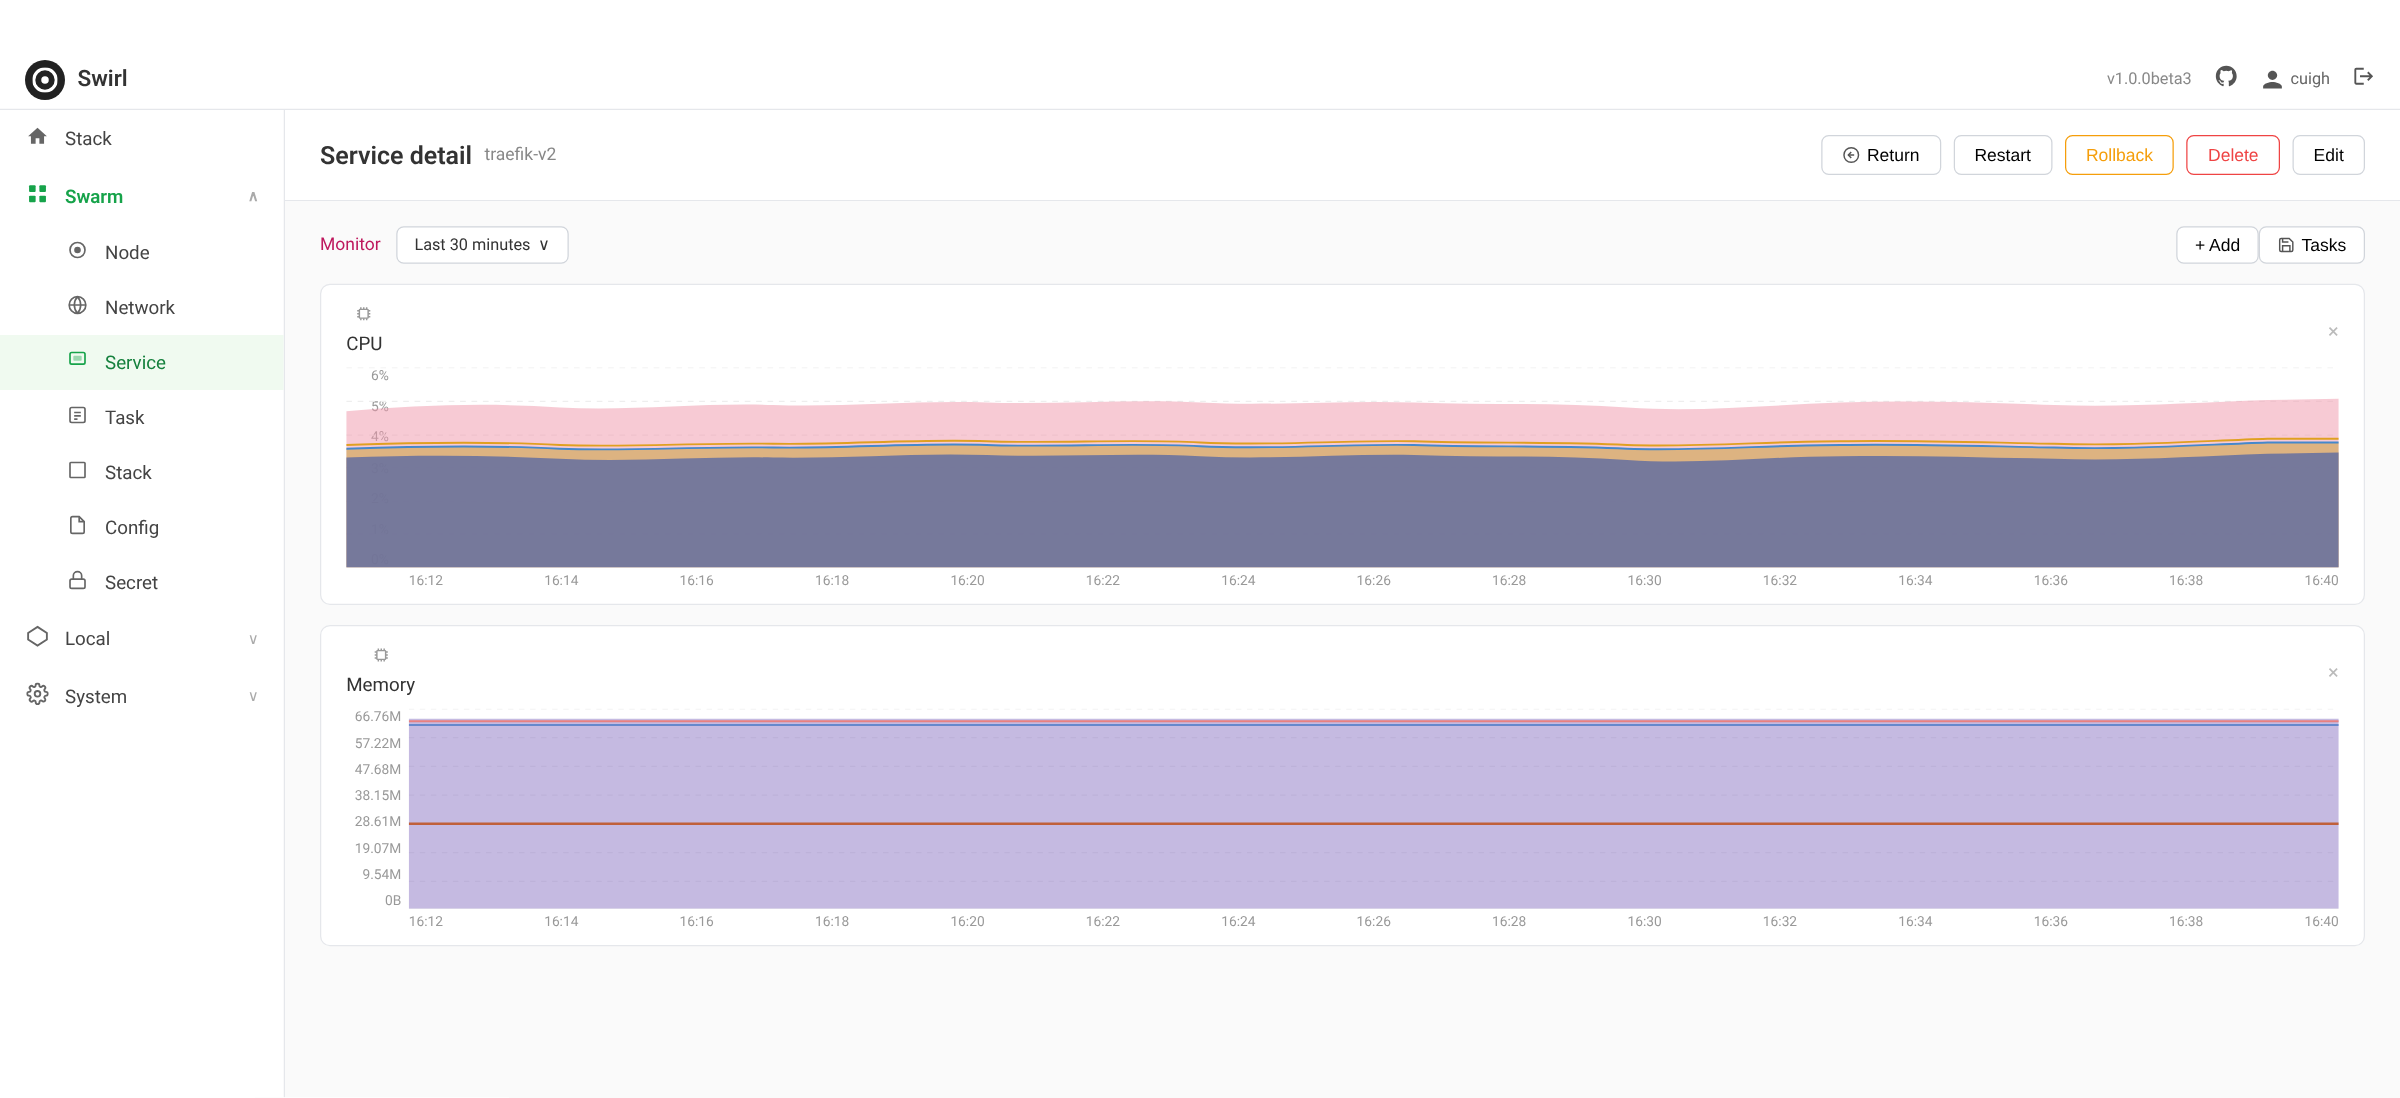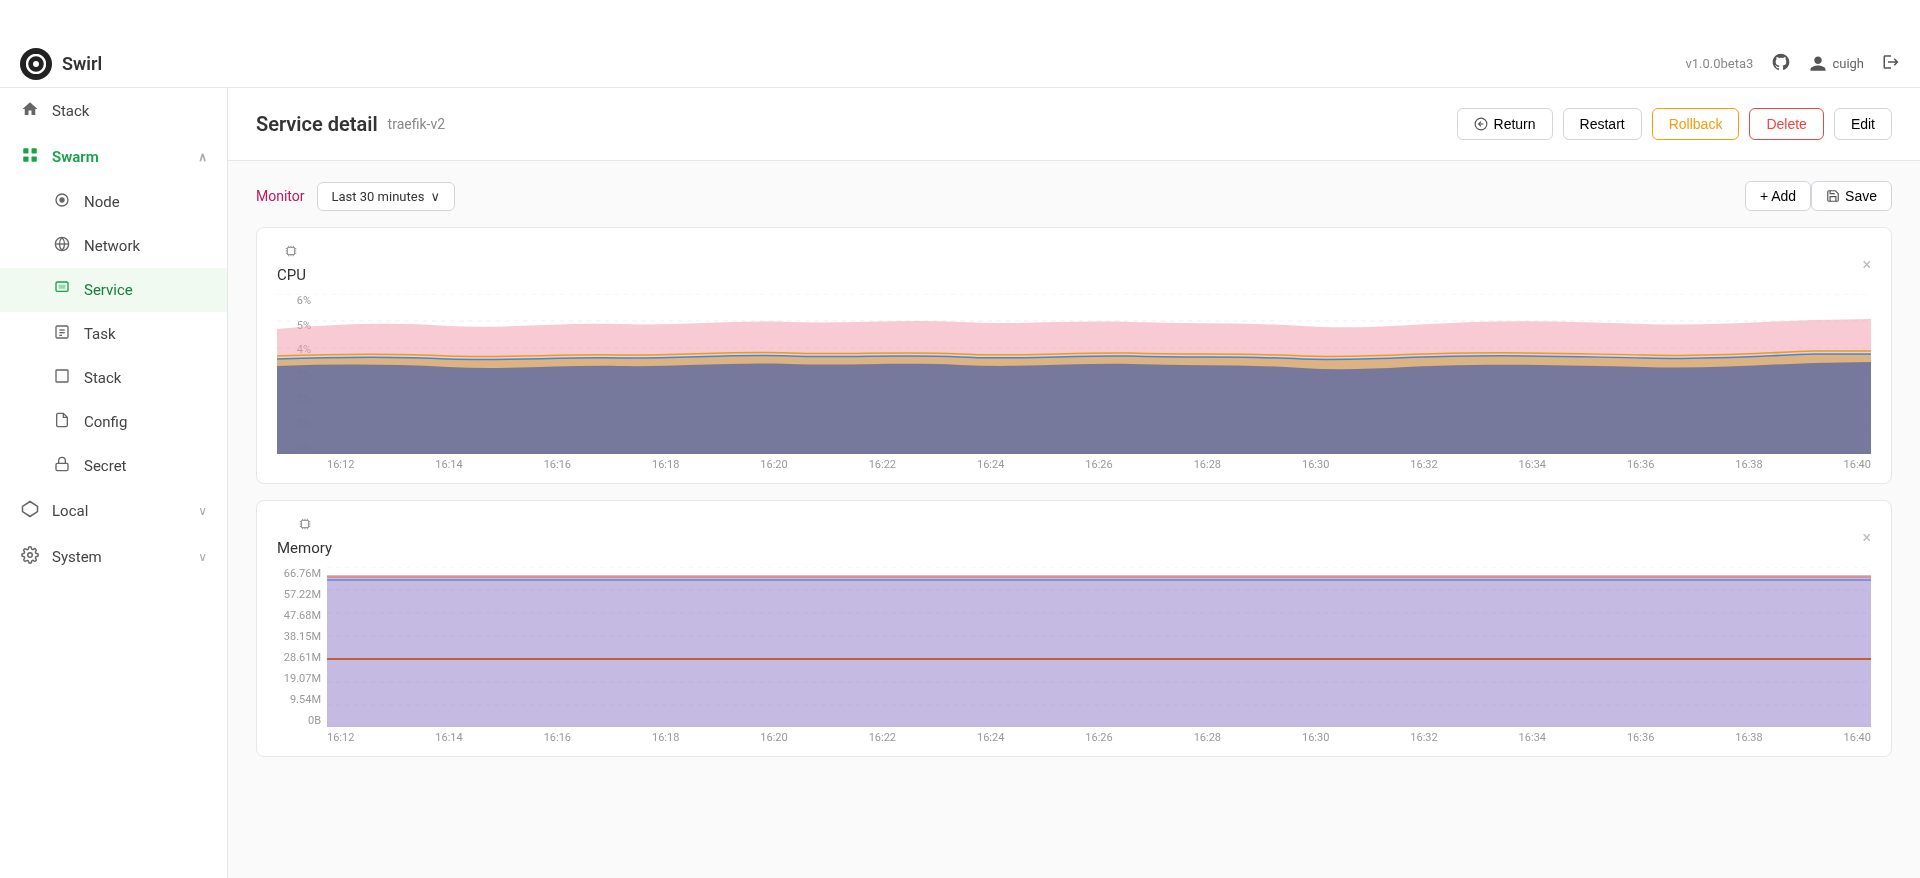--- a/index.html
+++ b/index.html
@@ -266,21 +266,21 @@
         <div class="monitor-actions">
           <button class="btn-add">
             <span>+ Add</span>
           </button>
           <button class="btn-save">
             <svg width="14" height="14" viewBox="0 0 24 24" fill="none" stroke="#555" stroke-width="2">
                 <path d="M19 21H5a2 2 0 01-2-2V5a2 2 0 012-2h11l5 5v11a2 2 0 01-2 2z"></path>
                 <polyline points="17,21 17,13 7,13 7,21"></polyline>
                 <polyline points="7,3 7,8 15,8"></polyline>
               </svg>
-            <span>Save</span>
+            <span>Tasks</span>
           </button>
         </div>
       </div>
 
       <div class="chart-card">
         <div class="chart-header">
           <div class="chart-title">
             <svg width="14" height="14" viewBox="0 0 24 24" fill="#999">
                 <line x1="8" y1="6" x2="8" y2="3" stroke="#999" stroke-width="2"></line>
                 <line x1="12" y1="6" x2="12" y2="3" stroke="#999" stroke-width="2"></line>

